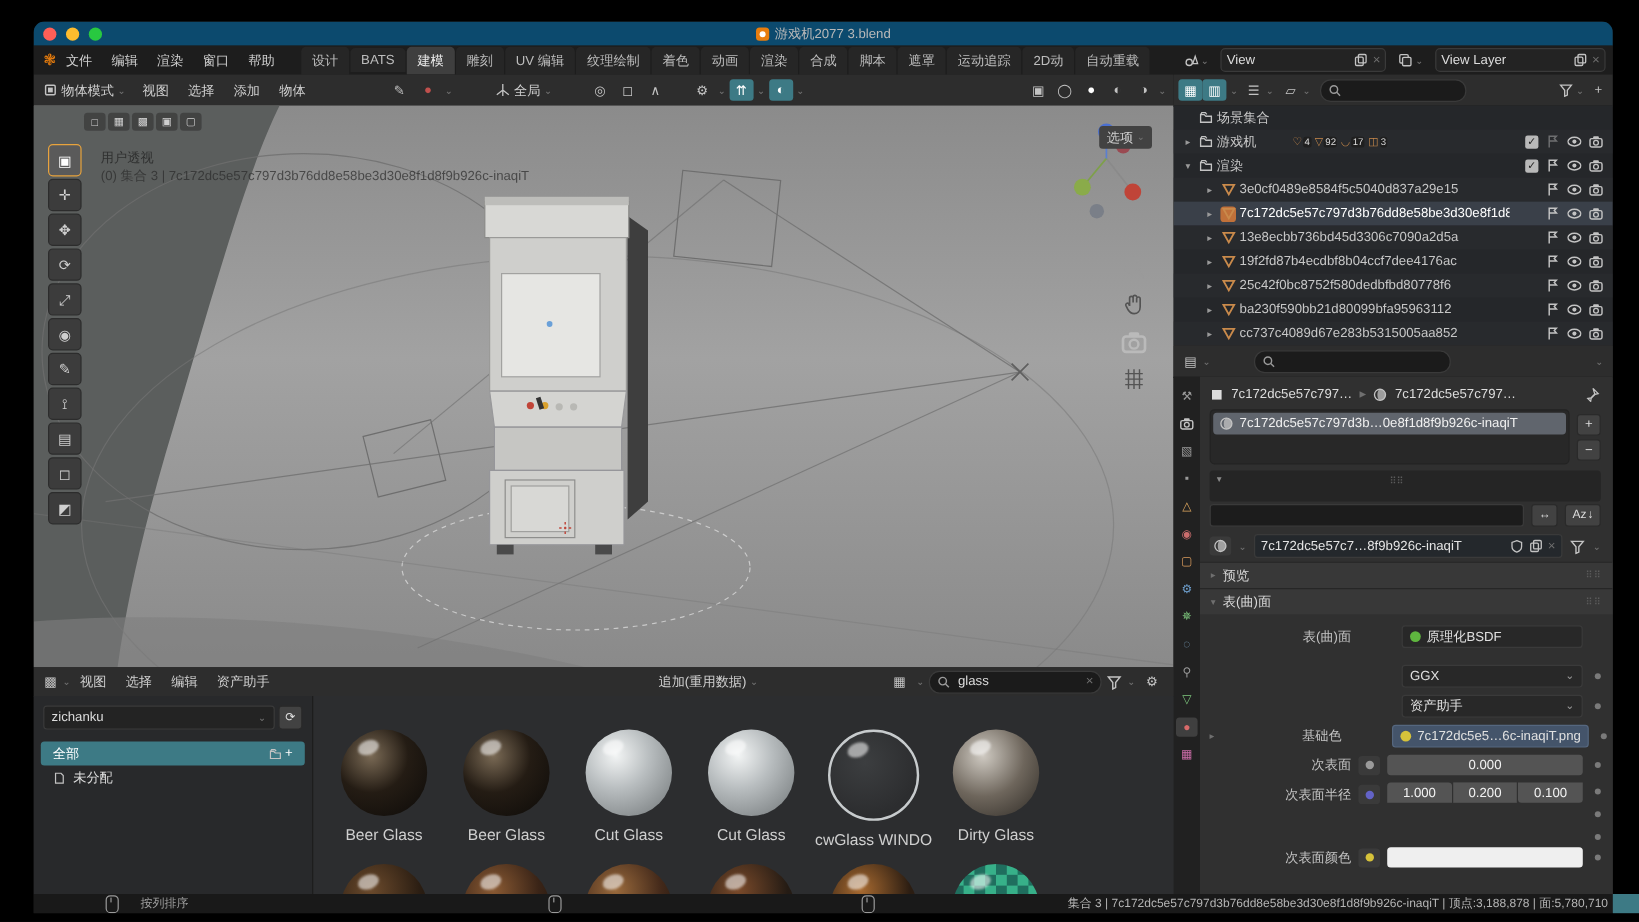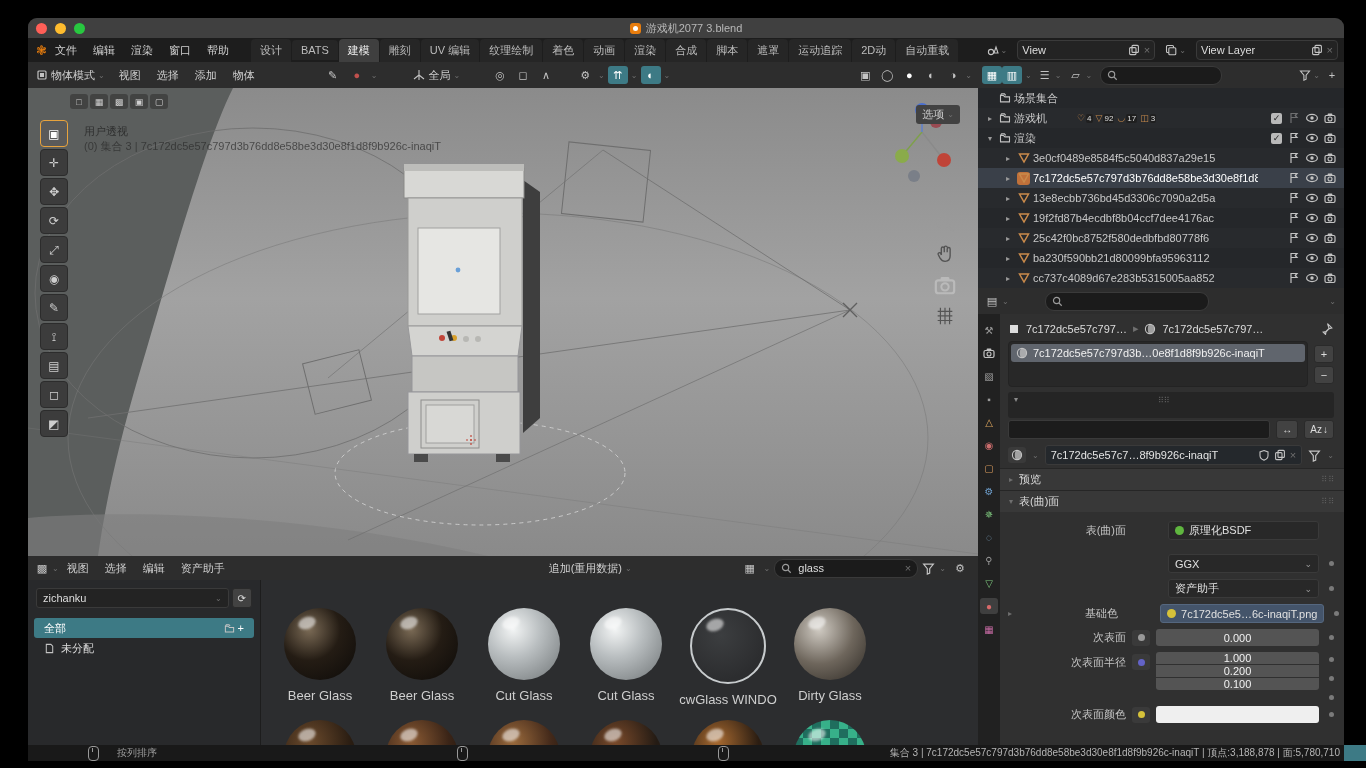--- a/index.html
+++ b/index.html
@@ -1,21 +1,21 @@
 <!DOCTYPE html>
 <html><head>
 <meta charset="utf-8">
 <style>
   html,body{margin:0;padding:0;background:#000;width:1366px;height:768px;overflow:hidden;
     font-family:"Liberation Sans","DejaVu Sans",sans-serif;color:#c9c9c9;font-size:11px;
     -webkit-font-smoothing:antialiased;}
   #window{position:absolute;left:28px;top:18px;width:1316px;height:743px;background:#1d1d1d;
     border-radius:9px 9px 0 0;overflow:hidden;}
   
-  #titlebar{position:absolute;left:0;top:0;width:100%;height:20px;background:#404040;
+  #titlebar{position:absolute;left:0;top:0;width:100%;height:20px;background:#0c4a6e;
     display:flex;align-items:center;}
   .tl{width:11px;height:11px;border-radius:50%;margin-left:8px;}
   #title-center{position:absolute;left:0;right:0;text-align:center;font-size:11px;color:#b8b8b8;
     display:flex;justify-content:center;align-items:center;gap:5px;}
   .blender-mini{width:11px;height:11px;border-radius:3px;background:#e87d0d;display:inline-block;
     position:relative;}
   .blender-mini:after{content:"";position:absolute;left:3px;top:3px;width:5px;height:5px;border-radius:50%;background:#fff;}
   
   #topbar{position:absolute;left:0;top:20px;width:100%;height:24px;background:#1d1d1d;
     display:flex;align-items:center;border-bottom:1px solid #111;}
@@ -90,21 +90,21 @@
     align-items:center;gap:4px;padding:0 5px;color:#e4e4e4;white-space:nowrap;overflow:hidden;}
   .panelhdr{background:#383838;border-top:1px solid #262626;height:21px;display:flex;align-items:center;
     gap:6px;padding:0 9px;color:#dadada;}
   .grip{margin-left:auto;color:#5c5c5c;font-size:8px;letter-spacing:1px;}
   .plabel{width:118px;text-align:right;color:#c3c3c3;flex:0 0 auto;white-space:nowrap;overflow:hidden;}
   .drop{flex:1;background:#282828;border:1px solid #3a3a3a;border-radius:3px;height:17px;display:flex;
     align-items:center;padding:0 6px;gap:5px;color:#e0e0e0;margin-left:36px;}
   .drop .ca{margin-left:auto;color:#9a9a9a;font-size:9px;}
   .slider{flex:1;background:#545454;border-radius:3px;height:17px;display:flex;align-items:center;
     justify-content:center;color:#f2f2f2;}
-  .sgroup{flex:1;display:flex;flex-direction:column;gap:1px;}
+  .sgroup{flex:1;display:flex;flex-direction:row;gap:1px;}
   .sgroup .slider{border-radius:0;}
   .sgroup .slider:first-child{border-radius:3px 3px 0 0;}
   .sgroup .slider:last-child{border-radius:0 0 3px 3px;}
   .deco{width:5px;height:5px;border-radius:50%;background:#7a7a7a;flex:0 0 auto;margin-left:4px;}
   .dotg{width:9px;height:9px;border-radius:50%;flex:0 0 auto;}
   .socketbtn{width:18px;height:16px;background:#3a3a3a;border-radius:3px;display:flex;align-items:center;justify-content:center;flex:0 0 auto;}
   
   #ab-header{position:absolute;left:0;top:538px;width:950px;height:24px;}
   #ab{position:absolute;left:0;top:562px;width:950px;height:165px;background:#2c2d2f;overflow:hidden;}
   #ab-side{position:absolute;left:0;top:0;width:232px;height:100%;background:#28292b;border-right:1px solid #1d1d1d;padding-top:8px;}

